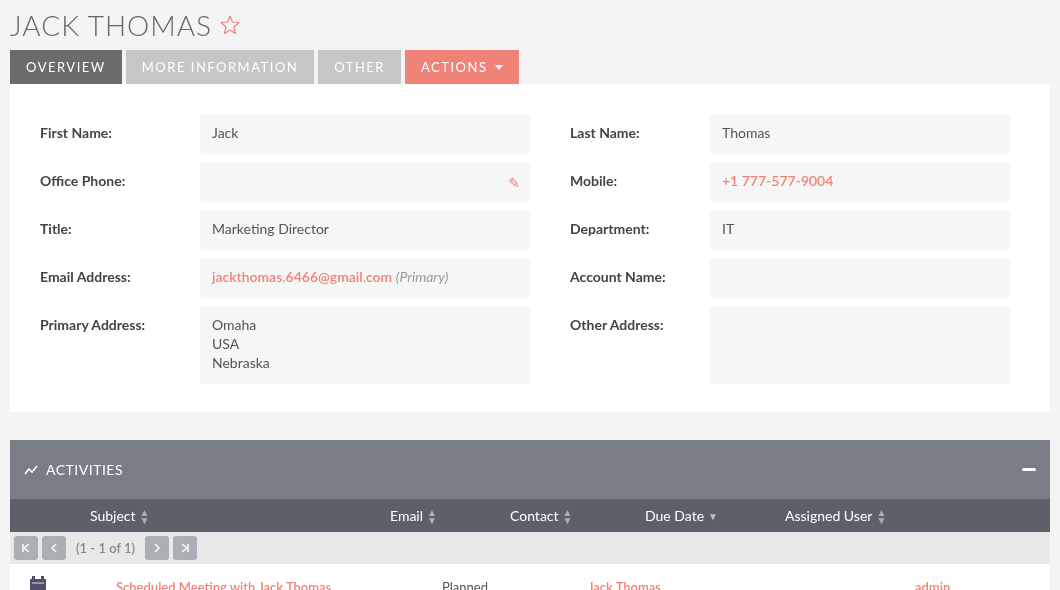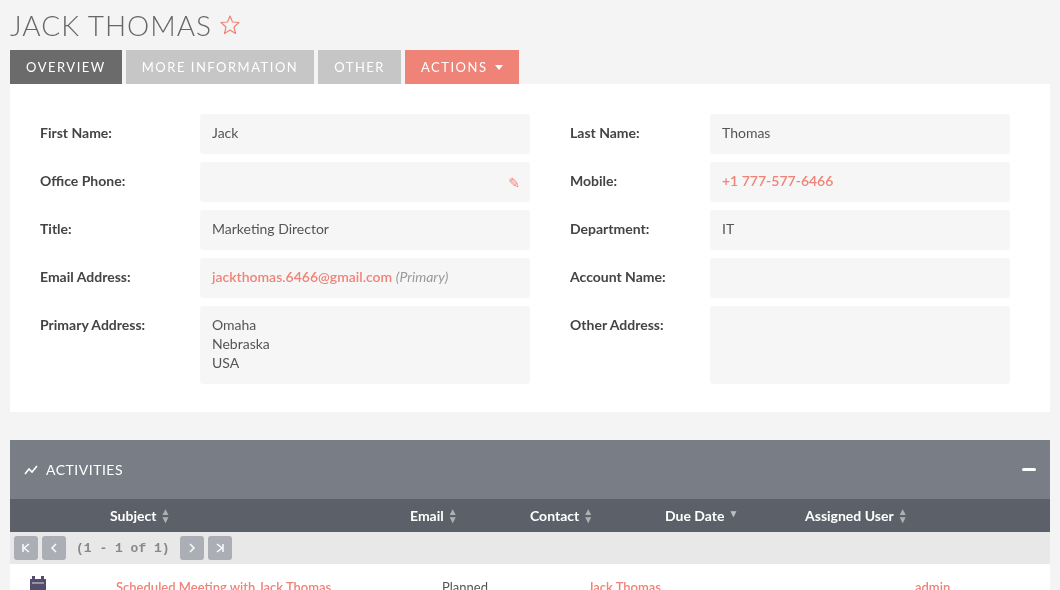--- a/index.html
+++ b/index.html
@@ -105,23 +105,22 @@
   .act-header-left { display: flex; align-items: center; gap: 8px; }
   .act-cols {
     background: #5c6069;
     color: #fff;
     display: grid;
     grid-template-columns: 80px 300px 120px 135px 140px 200px 70px;
     padding: 8px 0;
     font-size: 14px;
   }
   .act-cols .col {
-    display: flex; gap: 4px;
-    font-weight: 700;
-    margin-left: 20px;
+    display: flex; align-items: center; gap: 4px;
+    font-weight: 400;
   }
   .sort-icon { opacity: .5; font-size: 10px; line-height: 8px; }
   .act-toolbar {
     background: #e8e8e8;
     display: flex;
     align-items: center;
     justify-content: space-between;
     padding: 4px 4px;
   }
   .create-task-btn {
@@ -129,21 +128,21 @@
     color: #fff;
     border: none;
     border-radius: 3px;
     padding: 6px 10px;
     font-size: 13px;
     cursor: pointer;
     display: inline-flex;
     align-items: center;
     font-family: inherit;
   }
-  .right-controls { display: flex; align-items: center; gap: 4px; font-family: Liberation Mono, monospace; }
+  .right-controls { display: flex; align-items: center; gap: 4px; }
   .pg-btn {
     width: 24px; height: 24px;
     background: #a1a4ab;
     border-radius: 3px;
     color: #fff;
     display: inline-flex;
     align-items: center; justify-content: center;
     cursor: pointer;
   }
   .pg-btn.disabled { opacity: .85; cursor: default; }
@@ -222,42 +221,42 @@
     <div class="lbl">Last Name:</div>
     <div class="val">Thomas</div>
 
     <div class="lbl">Office Phone:</div>
     <div class="val">
       <span></span>
       <span class="pencil">✎</span>
     </div>
     <div class="gap"></div>
     <div class="lbl">Mobile:</div>
-    <div class="val link">+1 777-577-6466</div>
+    <div class="val link">+1 777-577-9004</div>
 
     <div class="lbl">Title:</div>
     <div class="val">Marketing Director</div>
     <div class="gap"></div>
     <div class="lbl">Department:</div>
     <div class="val">IT</div>
 
     <div class="lbl">Email Address:</div>
     <div class="val email">
       <span style="color:#f08377;font-weight:600">jackthomas.6466@gmail.com</span>
       <span class="primary-tag">(Primary)</span>
     </div>
     <div class="gap"></div>
     <div class="lbl">Account Name:</div>
     <div class="val"></div>
 
     <div class="lbl">Primary Address:</div>
     <div class="val tall addr">
       <div>Omaha</div>
+      <div>USA</div>
       <div>Nebraska</div>
-      <div>USA</div>
     </div>
     <div class="gap"></div>
     <div class="lbl">Other Address:</div>
     <div class="val tall"></div>
 
   </div>
 </div>
 
 <div class="activities">
 

